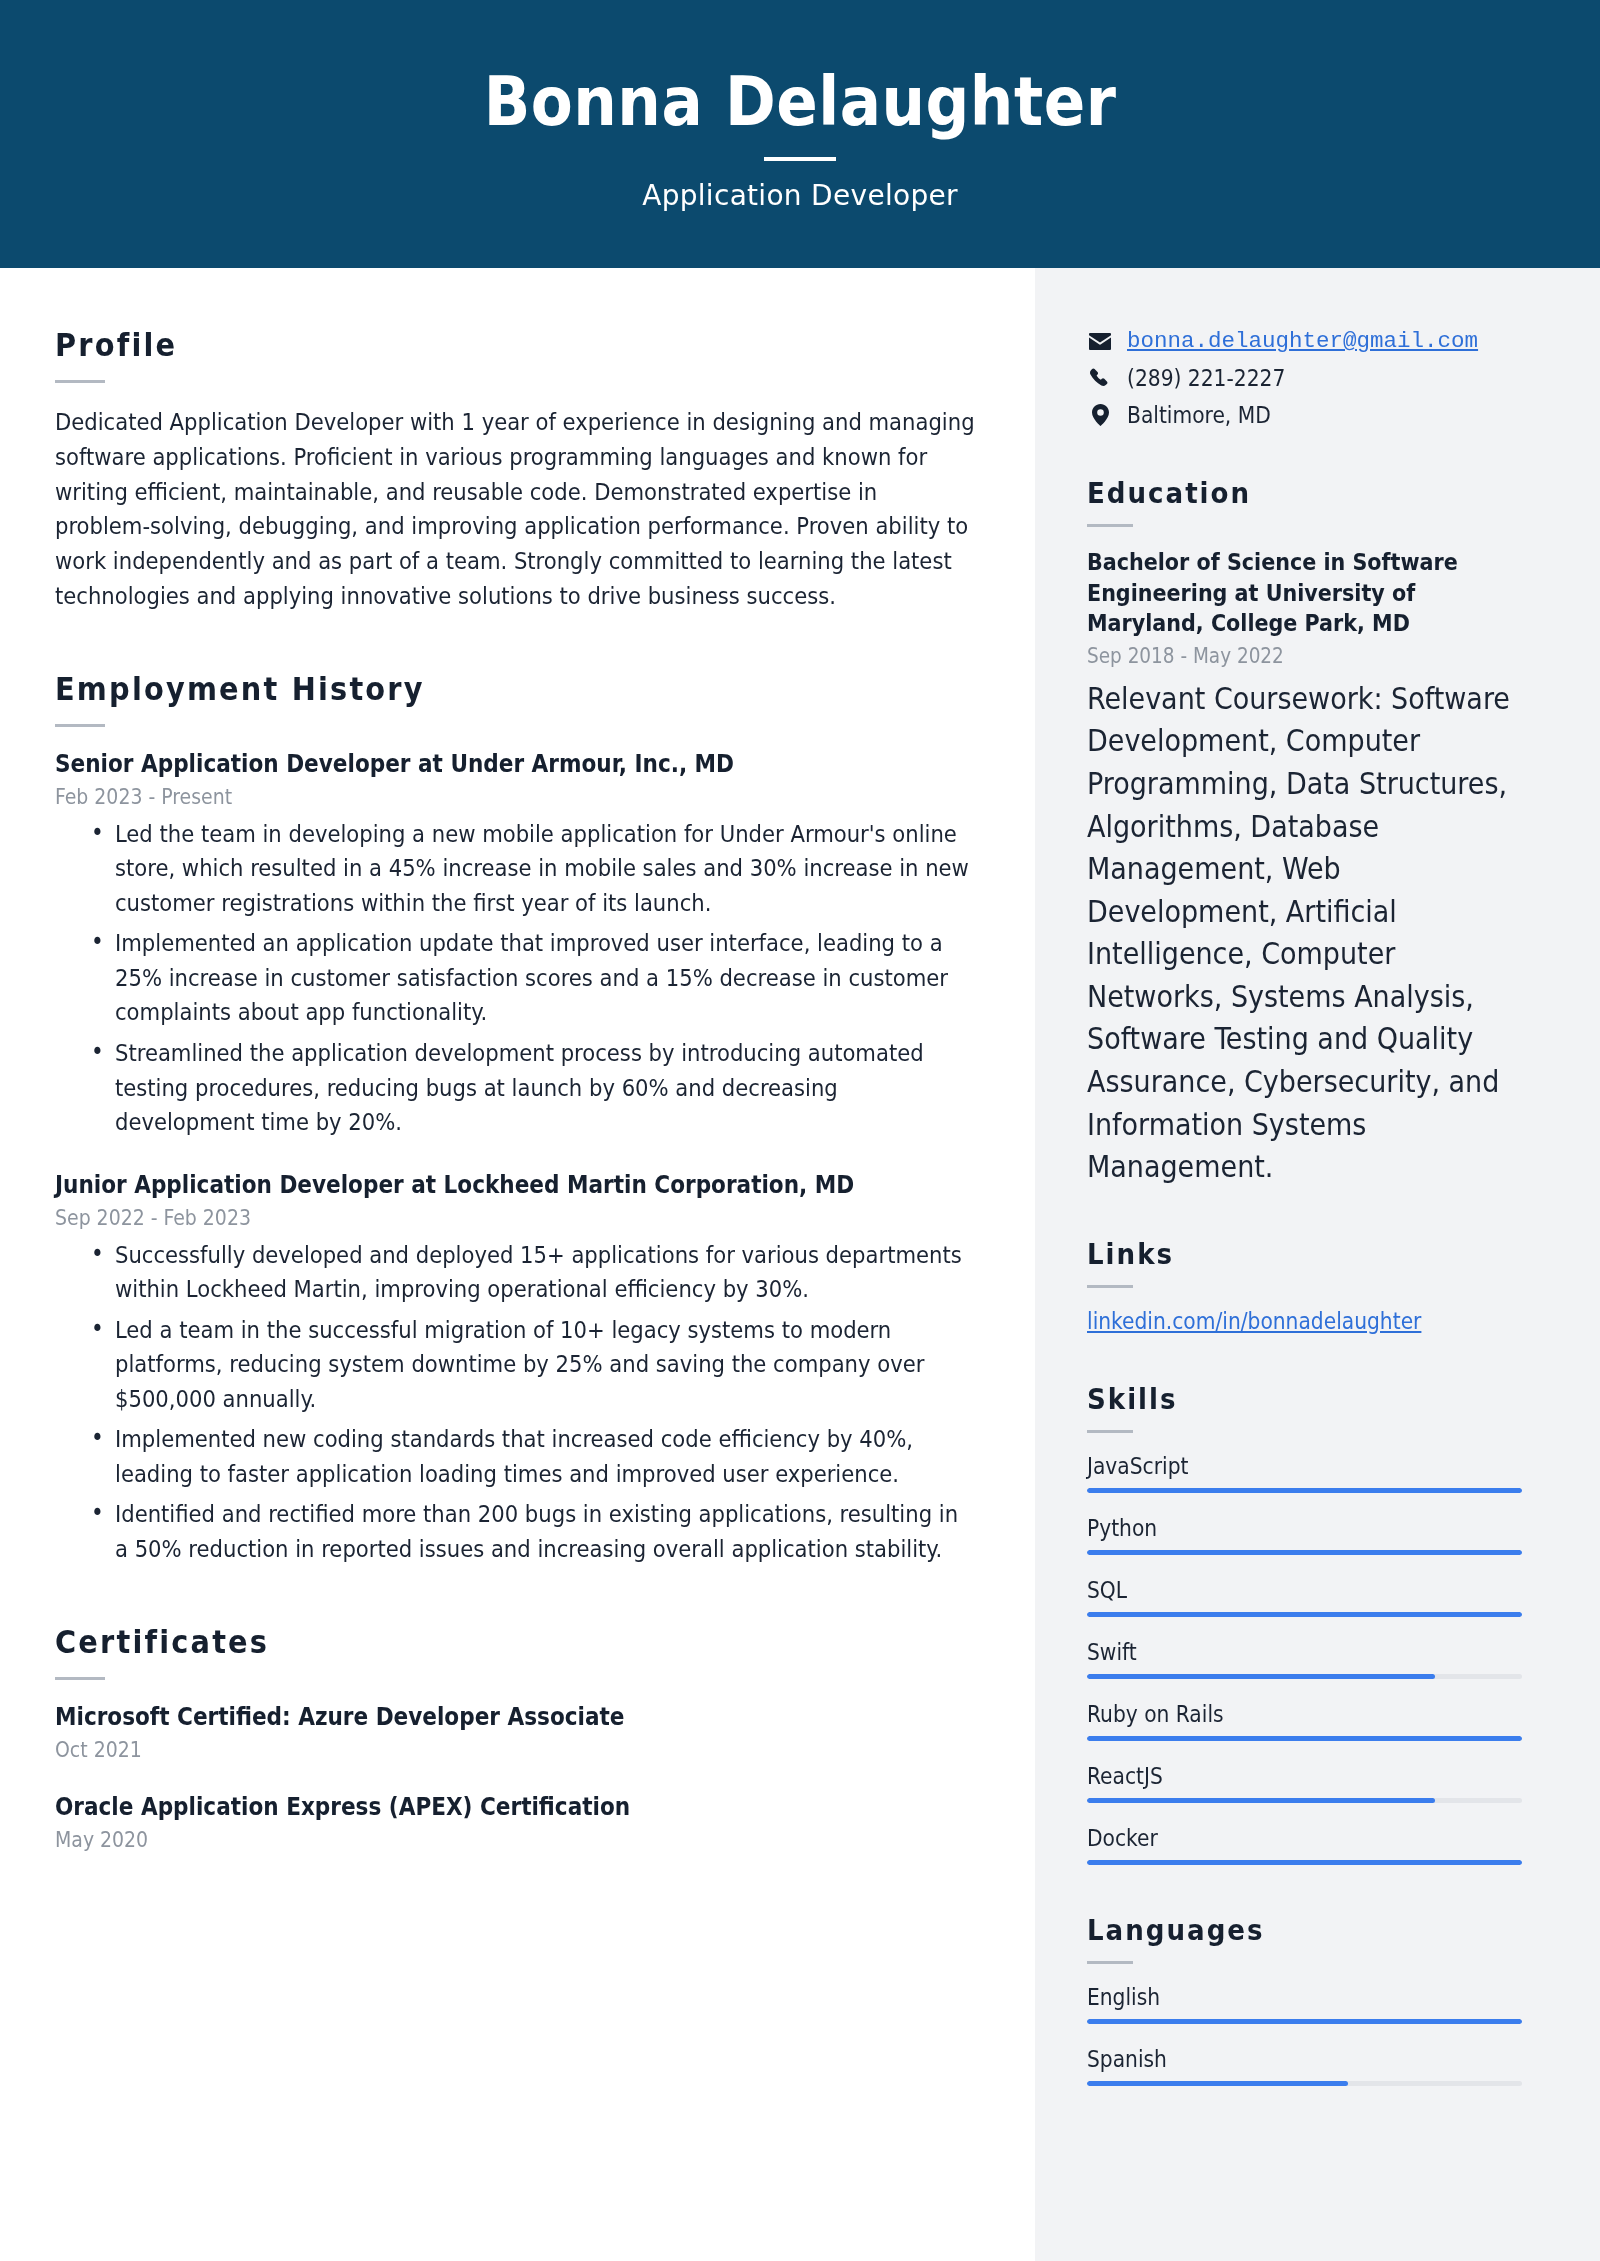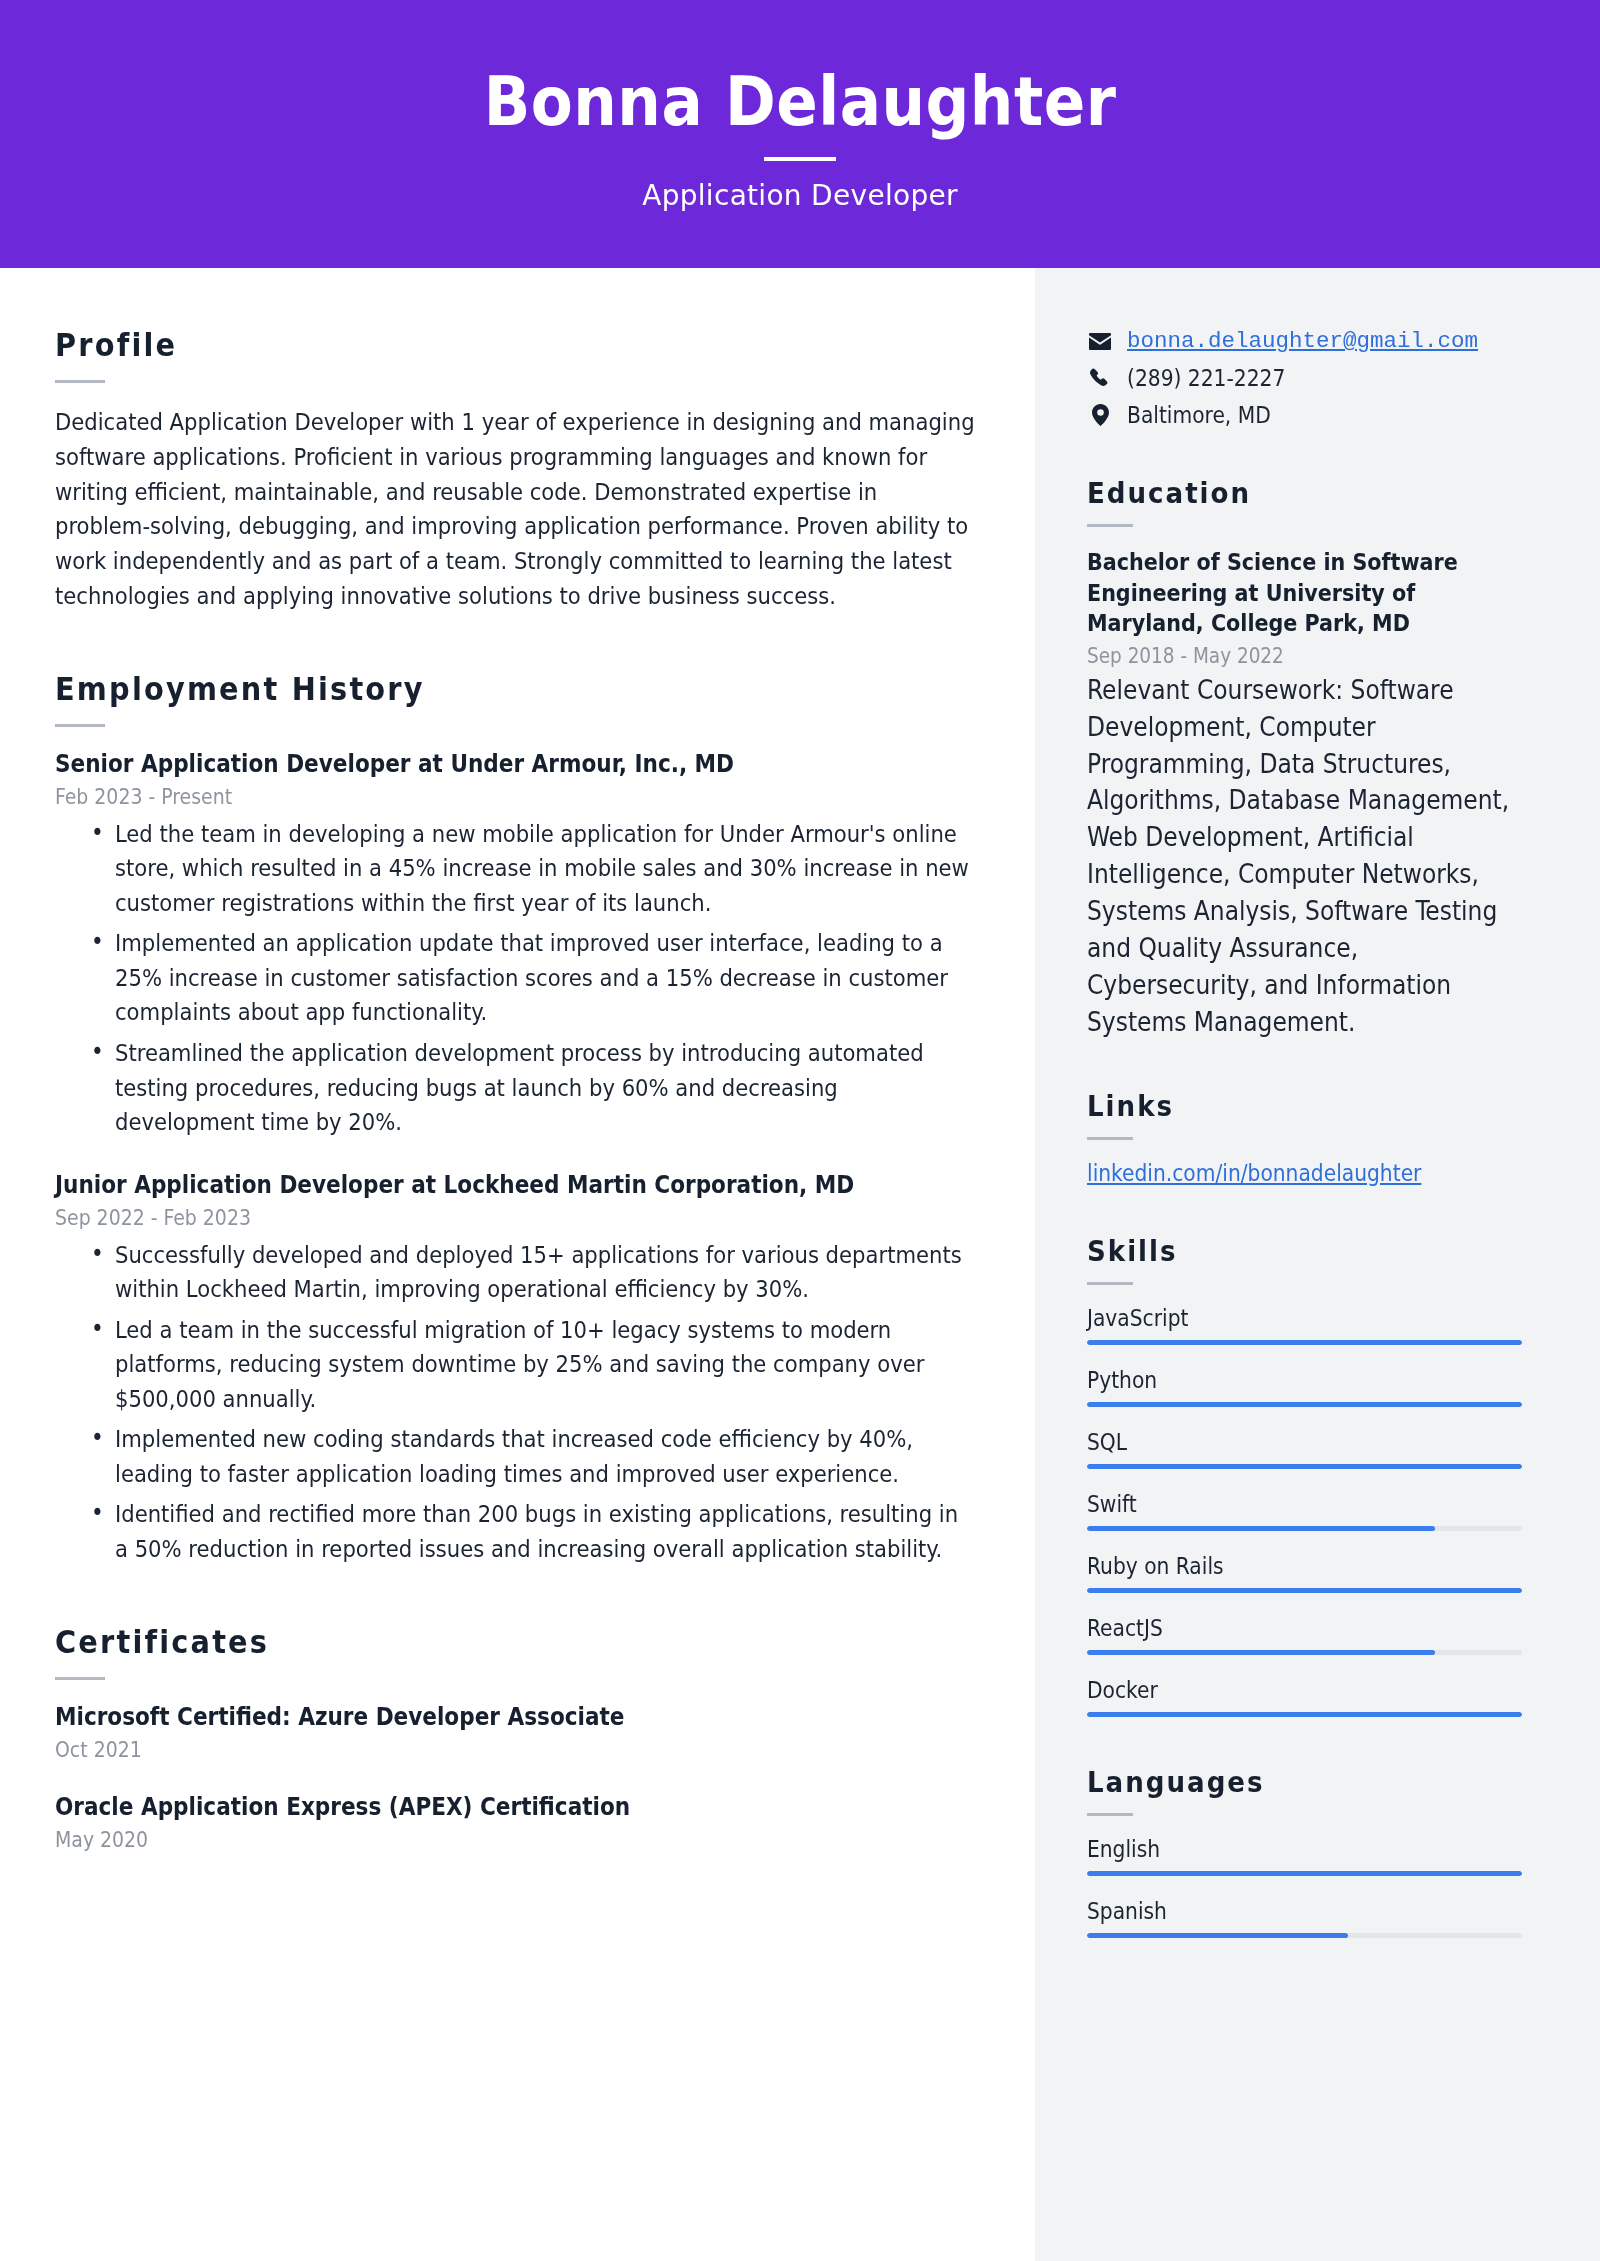--- a/index.html
+++ b/index.html
@@ -13,21 +13,21 @@
   .page {
     width: 1600px;
     min-height: 2261px;
     background: #ffffff;
     position: relative;
     overflow: hidden;
   }
 
   
   .header {
-    background: #6d28d9;
+    background: #0c4a6e;
     height: 268px;
     width: 100%;
     display: flex;
     flex-direction: column;
     align-items: center;
     justify-content: center;
     padding-top: 10px;
   }
   .header-name {
     color: #ffffff;
@@ -184,24 +184,24 @@
     font-stretch: condensed;
   }
   .edu-date {
     font-size: 20.5px;
     color: #8d949e;
     margin-top: 5px;
     font-family: "DejaVu Sans", sans-serif;
     font-stretch: condensed;
   }
   .edu-desc {
-    font-size: 26px;
+    font-size: 30px;
     line-height: 1.42;
     color: #1b2433;
-    margin-top: 4px;
+    margin-top: 10px;
     font-family: "DejaVu Sans", sans-serif;
     font-stretch: condensed;
   }
 
   .link-row { margin-bottom: 8px; }
   .link-item {
     font-size: 22.5px;
     color: #2e6fd8;
     text-decoration: underline;
     font-family: "DejaVu Sans", sans-serif;

